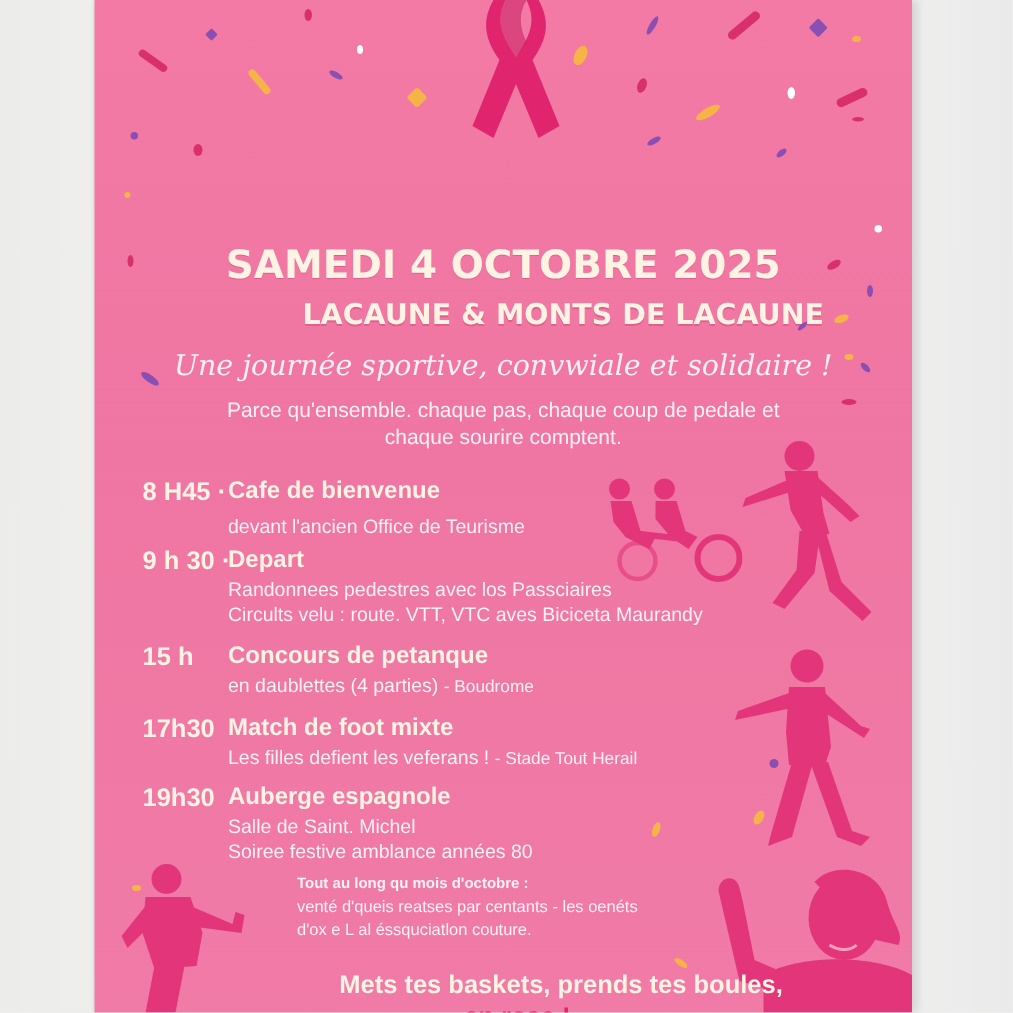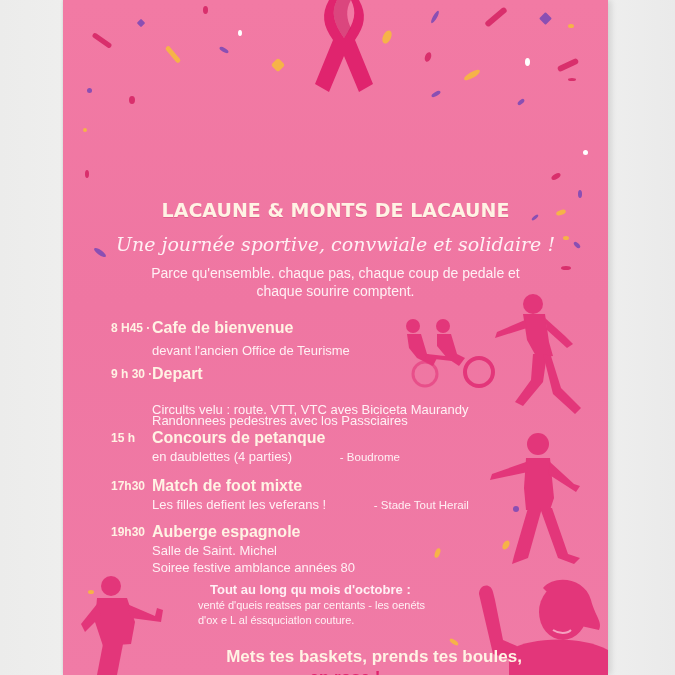--- a/index.html
+++ b/index.html
@@ -32,54 +32,55 @@
     position:absolute; left:0; width:545px; top:160px; text-align:center;
     font-family:"DejaVu Sans", sans-serif; font-weight:bold;
     font-size:26px; color:#fff3e4; line-height:34px;
     text-shadow: 0 1px 0 rgba(190,40,95,0.3);
   }
   .place {
     position:absolute; left:0; width:545px; top:196px; text-align:center;
     font-family:"DejaVu Sans", sans-serif; font-weight:bold;
     font-size:19px; color:#fff3e4; line-height:28px;
     text-shadow: 0 1px 0 rgba(190,40,95,0.3);
+    padding-left: 40px;
   }
   .tagline {
     position:absolute; left:0; width:545px; top:229px; text-align:center;
     font-family:"DejaVu Serif", serif; font-style:italic;
     font-size:19px; color:#fff0f4; line-height:30px;
   }
   .intro {
     position:absolute; left:40px; width:465px; top:264px; text-align:center;
     font-family:"Liberation Sans", sans-serif;
     font-size:14px; color:#fff0f4; line-height:18px;
   }
   .prog { position:absolute; left:32px; top:318px; width:400px; }
   .ev { position:absolute; left:0; width:420px; }
   .ev .time {
     position:absolute; left:0; top:0; width:60px;
     font-family:"Liberation Sans", sans-serif; font-weight:bold;
-    font-size:12px; color:#fff3e4; line-height:20px;margin-left:16px;
+    font-size:17px; color:#fff3e4; line-height:20px;
   }
   .ev .name {
     position:absolute; left:57px; top:0;
     font-family:"Liberation Sans", sans-serif; font-weight:bold;
     font-size:16px; color:#fff3e4; line-height:20px; white-space:nowrap;text-align:right;
   }
   .ev .sub {
     position:absolute; left:57px;
     font-family:"Liberation Sans", sans-serif;
     font-size:13px; color:#fff0f4; line-height:17px; white-space:nowrap;
   }
-  .ev .sub small { font-size:11.5px;margin-left:44px; }
+  .ev .sub small { font-size:11.5px; }
   .month {
     position:absolute; left:135px; top:582px; width:300px;
     font-family:"Liberation Sans", sans-serif; color:#fff0f4;
   }
-  .month .h { font-weight:bold; font-size:13px; line-height:16px;margin-left:12px; }
+  .month .h { font-weight:bold; font-size:10px; line-height:16px; }
   .month .t { font-size:11px; line-height:15px; }
   .cta {
     position:absolute; left:0; width:622px; top:646px; text-align:center;
     font-family:"Liberation Sans", sans-serif; font-weight:bold;
     font-size:17px; color:#fff3e4; line-height:22px;
   }
   .cta2 {
     position:absolute; left:0; width:545px; top:667px; text-align:center;
     font-family:"Liberation Sans", sans-serif; font-weight:bold;
     font-size:17px; color:#fff3e4; line-height:22px;
@@ -133,20 +134,21 @@
     <div class="conf" style="left:372px;top:548px;width:5px;height:10px;background:#f6b348;transform:rotate(20deg);"></div>
     <div class="conf" style="left:450px;top:506px;width:6px;height:6px;background:#8a4fb3;"></div>
     <div class="conf" style="left:386px;top:640px;width:10px;height:4px;background:#f6b348;transform:rotate(35deg);"></div>
   </div>
 
   <svg class="ribbon" viewBox="0 0 66 92">
     <path d="M18 0 C10 14, 12 26, 22 40 L4 84 L18 92 L33 56 L48 92 L62 84 L44 40 C54 26, 56 14, 48 0 L40 0 C46 12, 44 22, 33 38 C22 22, 20 12, 26 0 Z" fill="#e0246e"></path>
     <path d="M26 0 C20 12, 22 22, 33 38 L40 28 C36 20, 34 10, 40 0 Z" fill="#c81c5e" opacity="0.55"></path>
   </svg>
 
+  <div class="date">SAMEDI 4 OCTOBRE 2025</div>
   <div class="place">LACAUNE &amp; MONTS DE LACAUNE</div>
   <div class="tagline">Une journée sportive, convwiale et solidaire !</div>
   <div class="intro">
     <div>Parce qu'ensemble. chaque pas, chaque coup de pedale et</div>
     <div>chaque sourire comptent.</div>
   </div>
 
   <svg class="fig" style="left:340px;top:318px;width:92px;height:72px;" viewBox="0 0 92 72">
     <g fill="#e3367a">
       <circle cx="10" cy="8" r="7"></circle>
@@ -203,21 +205,21 @@
 
   <div class="prog">
     <div class="ev" style="top:0;">
       <div class="time">8 H45 ·</div>
       <div class="name">Cafe de bienvenue</div>
       <div class="sub" style="top:24px;">devant l'ancien Office de Teurisme</div>
     </div>
     <div class="ev" style="top:46px;">
       <div class="time">9 h 30 ·</div>
       <div class="name">Depart</div>
-      <div class="sub" style="top:20px;margin-top:28px;">Randonnees pedestres avec los Passciaires</div>
+      <div class="sub" style="top:20px;">Randonnees pedestres avec los Passciaires</div>
       <div class="sub" style="top:37px;">Circults velu : route. VTT, VTC aves Biciceta Maurandy</div>
     </div>
     <div class="ev" style="top:110px;">
       <div class="time">15 h</div>
       <div class="name">Concours de petanque</div>
       <div class="sub" style="top:20px;">
         <span>en daublettes (4 parties)</span>
         <small>- Boudrome</small>
       </div>
     </div>

